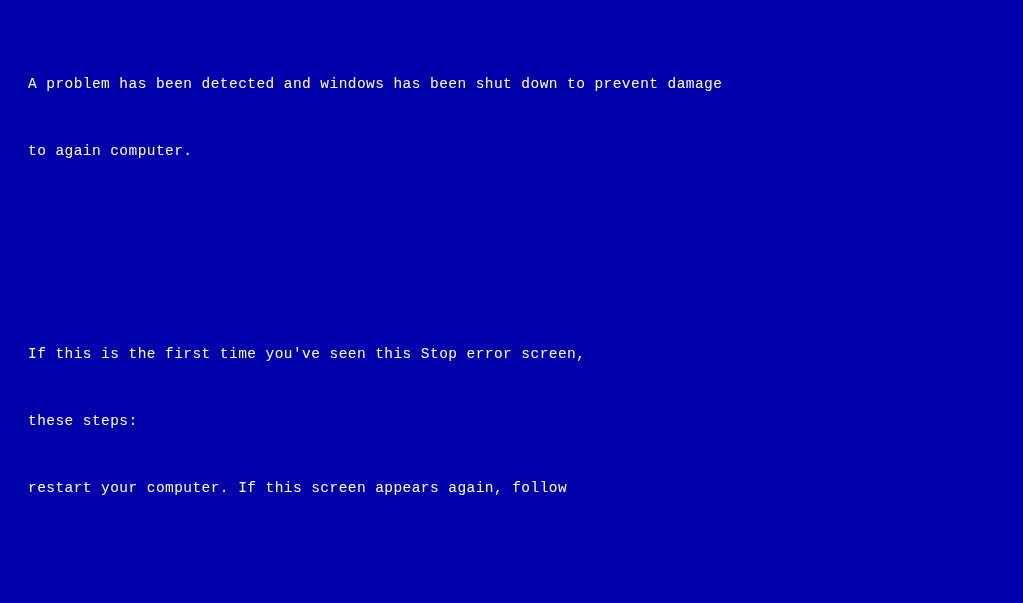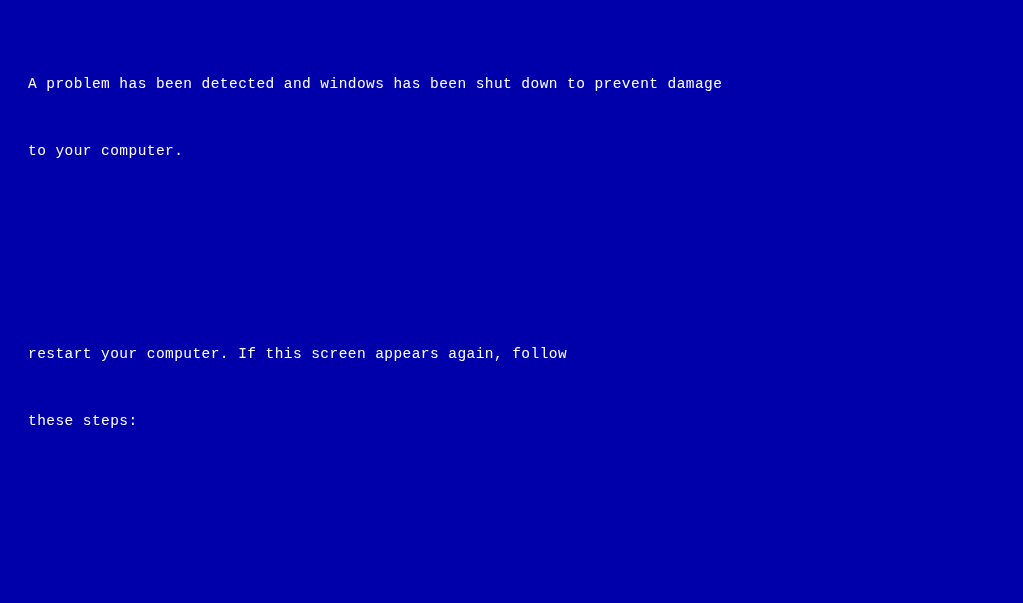--- a/index.html
+++ b/index.html
@@ -36,25 +36,26 @@
       white-space: pre-wrap;
       word-break: break-all;
     }
   </style>
 </head>
 <body>
 
 <div id="bsod-screen">
   <div class="bsod-text">
     <div>A problem has been detected and windows has been shut down to prevent damage</div>
-    <div>to your computer.</div>
+    <div>to again computer.</div>
     <div>&nbsp;</div>
     <div>&nbsp;</div>
+    <div>If this is the first time you've seen this Stop error screen,</div>
+    <div>these steps:</div>
     <div>restart your computer. If this screen appears again, follow</div>
-    <div>these steps:</div>
     
     
     
     
     
     
     
     
     
     

